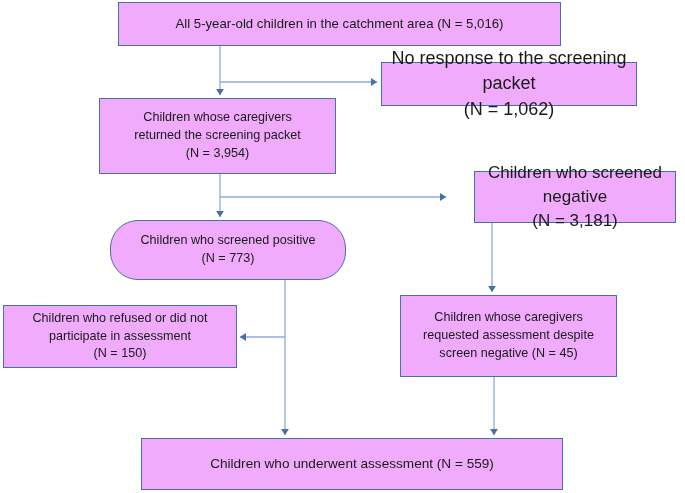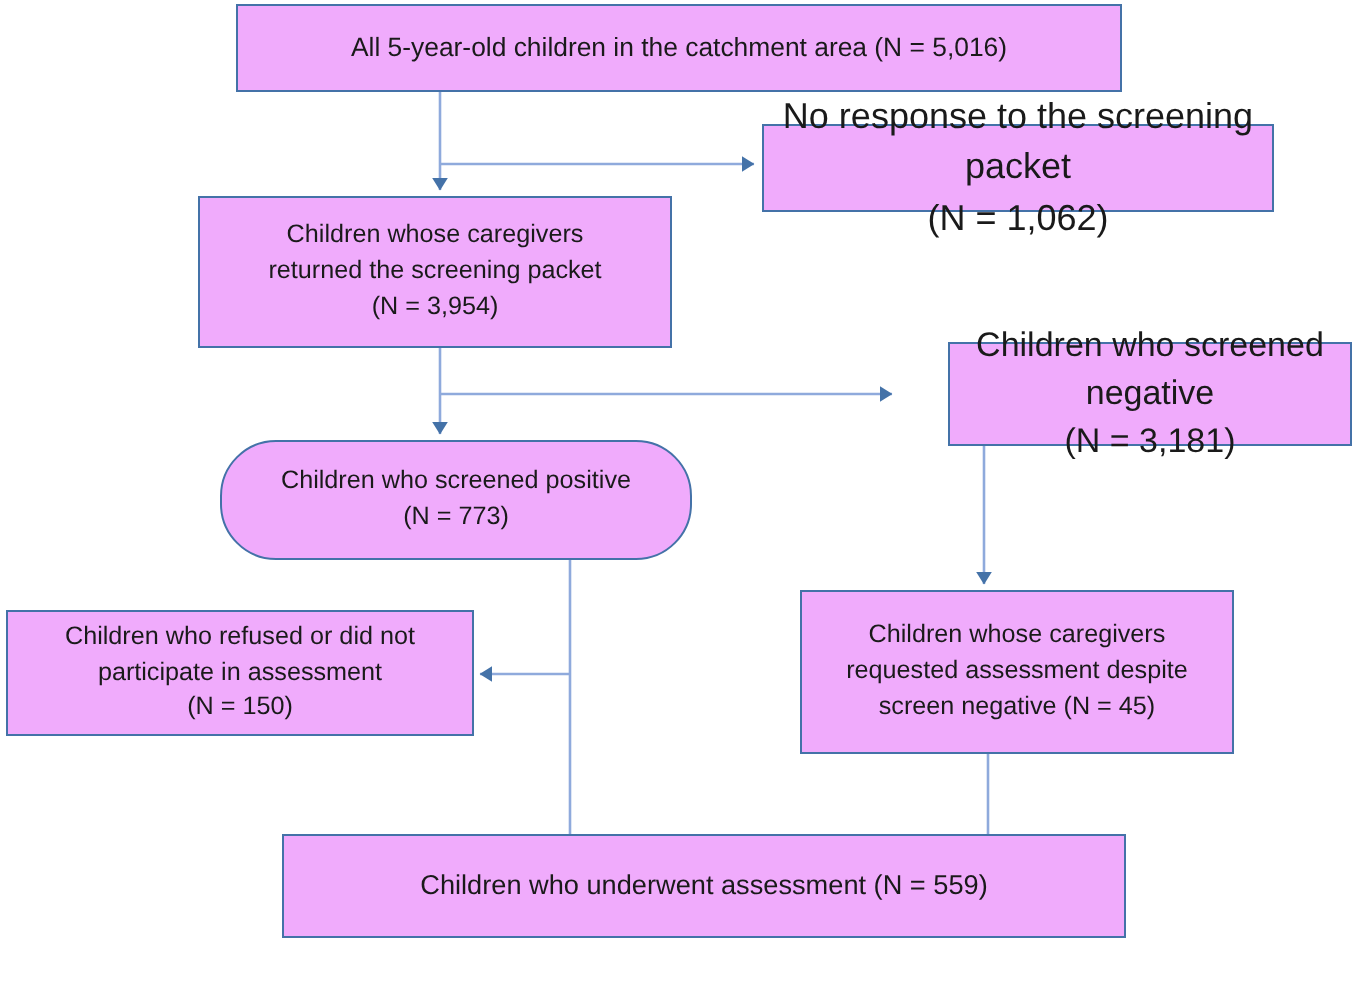--- a/index.html
+++ b/index.html
@@ -42,21 +42,21 @@
     pointer-events: none;
   }
   
   #node-catchment       { left: 118px; top: 2px;   width: 443px; height: 44px; }
   #node-noresponse      { left: 381px; top: 62px;  width: 256px; height: 44px; font-size: 18px; }
   #node-returned        { left: 99px;  top: 98px;  width: 237px; height: 76px; font-size: 12.6px; }
   #node-screened-neg    { left: 450px; top: 171px; width: 202px; height: 52px; font-size: 17px; margin-left: 24px; }
   #node-screened-pos    { left: 110px; top: 220px; width: 236px; height: 60px; font-size: 12.6px; border-radius: 28px; }
   #node-refused         { left: 3px;   top: 305px; width: 234px; height: 63px; font-size: 12.6px; }
   #node-requested       { left: 400px; top: 295px; width: 217px; height: 82px; font-size: 12.6px; }
-  #node-underwent       { left: 141px; top: 417px; width: 422px; height: 52px; font-size: 13.6px; }
+  #node-underwent       { left: 141px; top: 438px; width: 422px; height: 52px; font-size: 13.6px; }
 </style>
 </head>
 <body>
 
 <div id="flow-root">
 
   <svg id="connectors" viewBox="0 0 685 493" width="685" height="493" xmlns="http://www.w3.org/2000/svg">
     <defs>
       <marker id="ah-down" markerWidth="9" markerHeight="9" refX="4.5" refY="7.4" orient="0" markerUnits="userSpaceOnUse">
         <path d="M0.6,1.4 L8.4,1.4 L4.5,7.6 Z" fill="#4472a8"></path>

